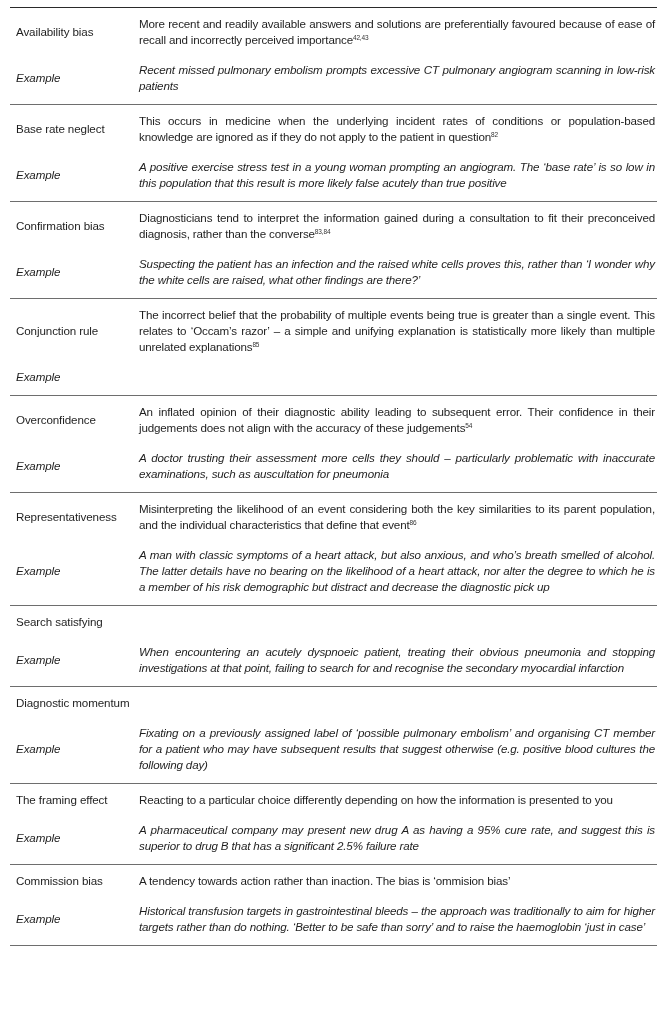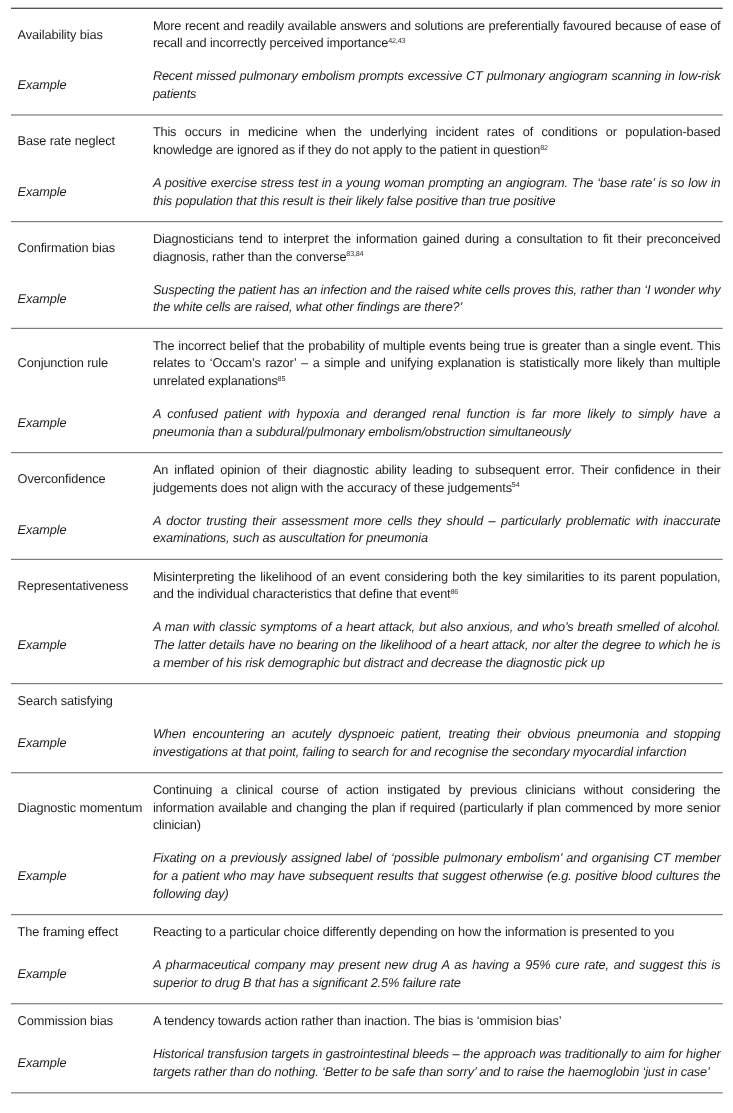--- a/index.html
+++ b/index.html
@@ -71,21 +71,21 @@
     </div>
   </div>
 
   <div class="group">
     <div class="row def-row">
       <div class="label">Base rate neglect</div>
       <div class="desc"><span>This occurs in medicine when the underlying incident rates of conditions or population-based knowledge are ignored as if they do not apply to the patient in question</span><sup>82</sup></div>
     </div>
     <div class="row ex-row">
       <div class="label">Example</div>
-      <div class="desc">A positive exercise stress test in a young woman prompting an angiogram. The ‘base rate’ is so low in this population that this result is their likely false positive than true positive</div>
+      <div class="desc">A positive exercise stress test in a young woman prompting an angiogram. The ‘base rate’ is so low in this population that this result is more likely false acutely than true positive</div>
     </div>
   </div>
 
   <div class="group">
     <div class="row def-row">
       <div class="label">Confirmation bias</div>
       <div class="desc"><span>Diagnosticians tend to interpret the information gained during a consultation to fit their preconceived diagnosis, rather than the converse</span><sup>83,84</sup></div>
     </div>
     <div class="row ex-row">
       <div class="label">Example</div>
@@ -93,21 +93,20 @@
     </div>
   </div>
 
   <div class="group">
     <div class="row def-row">
       <div class="label">Conjunction rule</div>
       <div class="desc"><span>The incorrect belief that the probability of multiple events being true is greater than a single event. This relates to ‘Occam’s razor’ – a simple and unifying explanation is statistically more likely than multiple unrelated explanations</span><sup>85</sup></div>
     </div>
     <div class="row ex-row">
       <div class="label">Example</div>
-      <div class="desc">A confused patient with hypoxia and deranged renal function is far more likely to simply have a pneumonia than a subdural/pulmonary embolism/obstruction simultaneously</div>
     </div>
   </div>
 
   <div class="group">
     <div class="row def-row">
       <div class="label">Overconfidence</div>
       <div class="desc"><span>An inflated opinion of their diagnostic ability leading to subsequent error. Their confidence in their judgements does not align with the accuracy of these judgements</span><sup>54</sup></div>
     </div>
     <div class="row ex-row">
       <div class="label">Example</div>
@@ -132,21 +131,20 @@
     </div>
     <div class="row ex-row">
       <div class="label">Example</div>
       <div class="desc">When encountering an acutely dyspnoeic patient, treating their obvious pneumonia and stopping investigations at that point, failing to search for and recognise the secondary myocardial infarction</div>
     </div>
   </div>
 
   <div class="group">
     <div class="row def-row">
       <div class="label">Diagnostic momentum</div>
-      <div class="desc"><span>Continuing a clinical course of action instigated by previous clinicians without considering the information available and changing the plan if required (particularly if plan commenced by more senior clinician)</span><sup></sup></div>
     </div>
     <div class="row ex-row">
       <div class="label">Example</div>
       <div class="desc">Fixating on a previously assigned label of ‘possible pulmonary embolism’ and organising CT member for a patient who may have subsequent results that suggest otherwise (e.g. positive blood cultures the following day)</div>
     </div>
   </div>
 
   <div class="group">
     <div class="row def-row">
       <div class="label">The framing effect</div>

